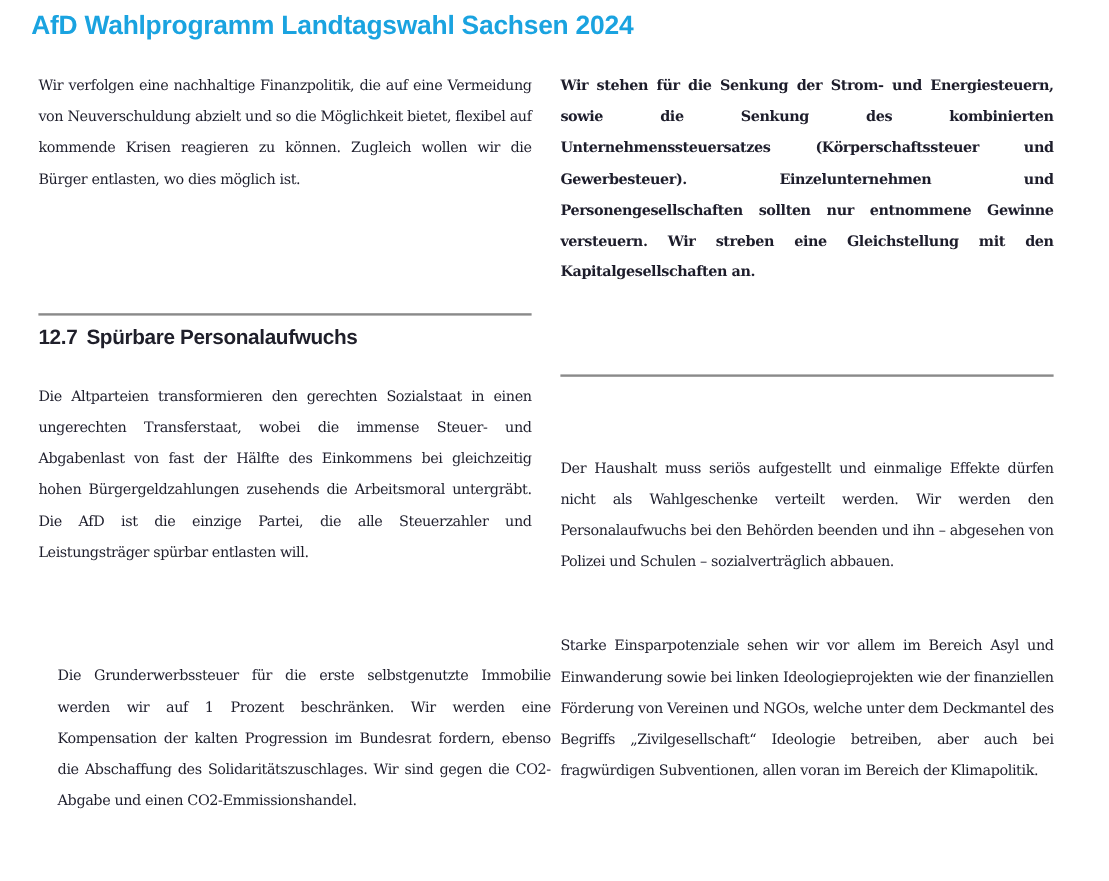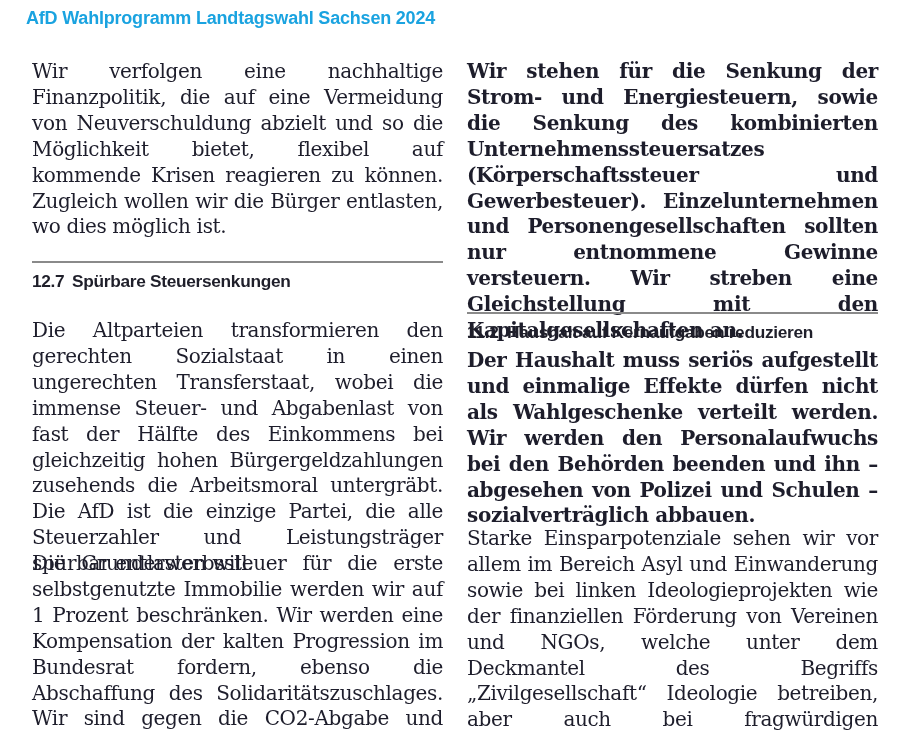--- a/index.html
+++ b/index.html
@@ -1,25 +1,25 @@
 <!DOCTYPE html>
 <html><head>
   <meta charset="utf-8">
   <style>
     html, body { margin: 0; padding: 0; background: #ffffff; }
     body { width: 924px; height: 734px; position: relative; overflow: hidden; }
     .header-title {
       position: absolute; left: 26px; top: 8px;
       font-family: "Liberation Sans", sans-serif; font-weight: bold;
-      font-size: 18px; color: #1aa3e0; letter-spacing: -0.2px;
+      font-size: 22px; color: #1aa3e0; letter-spacing: -0.2px;
     }
     p.body {
       margin: 0;
       font-family: "DejaVu Serif", "Liberation Serif", serif;
-      font-size: 20px; line-height: 25.9px; color: #1d1d2b;
+      font-size: 12px; line-height: 25.9px; color: #1d1d2b;
       text-align: justify; text-align-last: left;
       letter-spacing: -0.35px; word-spacing: 0px;
     }
     .serif { font-family: "Liberation Serif", serif; font-size: 17.6px; letter-spacing: 0.05px; }
     .rule { height: 2px; background: #8a8a8a; width: 411px; }
     .section-heading {
       font-family: "Liberation Sans", sans-serif; font-weight: bold;
       font-size: 17.3px; color: #1f1f2a; margin-top: 8px; letter-spacing: -0.3px;
     }
     .section-heading .num { display: inline-block; width: 40px; }
@@ -28,30 +28,27 @@
 </head>
 <body>
 
 <div class="header-title">AfD Wahlprogramm Landtagswahl Sachsen 2024</div>
 
 <p class="body serif abs" style="left:32px; top:59px; width:411px;">Wir verfolgen eine nachhaltige Finanzpolitik, die auf eine Vermeidung von Neuverschuldung abzielt und so die Möglichkeit bietet, flexibel auf kommende Krisen reagieren zu können. Zugleich wollen wir die Bürger entlasten, wo dies möglich ist.</p>
 
 <div class="abs" style="left:32px; top:261px;">
   <div class="rule"></div>
   <div class="section-heading">
-    <span class="num">12.7</span><span>Spürbare Steuersenkungen</span>
+    <span class="num">12.7</span><span>Spürbare Personalaufwuchs</span>
   </div>
 </div>
 
 <p class="body serif abs" style="left:32px; top:318px; width:411px;">Die Altparteien transformieren den gerechten Sozialstaat in einen ungerechten Transferstaat, wobei die immense Steuer- und Abgabenlast von fast der Hälfte des Einkommens bei gleichzeitig hohen Bürgergeldzahlungen zusehends die Arbeitsmoral untergräbt. Die AfD ist die einzige Partei, die alle Steuerzahler und Leistungsträger spürbar entlasten will.</p>
-<p class="body serif abs" style="left:32px; top:551px; width:411px;">Die Grunderwerbssteuer für die erste selbstgenutzte Immobilie werden wir auf 1 Prozent beschränken. Wir werden eine Kompensation der kalten Progression im Bundesrat fordern, ebenso die Abschaffung des Solidaritätszuschlages. Wir sind gegen die CO2-Abgabe und einen CO2-Emmissionshandel.</p>
+<p class="body serif abs" style="left:48px; top:551px; width:411px;">Die Grunderwerbssteuer für die erste selbstgenutzte Immobilie werden wir auf 1 Prozent beschränken. Wir werden eine Kompensation der kalten Progression im Bundesrat fordern, ebenso die Abschaffung des Solidaritätszuschlages. Wir sind gegen die CO2-Abgabe und einen CO2-Emmissionshandel.</p>
 
 <p class="body serif abs" style="left:467px; top:59px; width:411px;font-weight:bold;">Wir stehen für die Senkung der Strom- und Energiesteuern, sowie die Senkung des kombinierten Unternehmenssteuersatzes (Körperschaftssteuer und Gewerbesteuer). Einzelunternehmen und Personengesellschaften sollten nur entnommene Gewinne versteuern. Wir streben eine Gleichstellung mit den Kapitalgesellschaften an.</p>
 
 <div class="abs" style="left:467px; top:312px;">
   <div class="rule"></div>
-  <div class="section-heading">
-    <span class="num">11.2</span><span>Haushalt auf Kernaufgaben reduzieren</span>
-  </div>
 </div>
 
-<p class="body serif abs" style="left:467px; top:348px; width:411px;font-weight:bold;">Der Haushalt muss seriös aufgestellt und einmalige Effekte dürfen nicht als Wahlgeschenke verteilt werden. Wir werden den Personalaufwuchs bei den Behörden beenden und ihn – abgesehen von Polizei und Schulen – sozialverträglich abbauen.</p>
+<p class="body serif abs" style="left:467px; top:378px; width:411px;">Der Haushalt muss seriös aufgestellt und einmalige Effekte dürfen nicht als Wahlgeschenke verteilt werden. Wir werden den Personalaufwuchs bei den Behörden beenden und ihn – abgesehen von Polizei und Schulen – sozialverträglich abbauen.</p>
 <p class="body serif abs" style="left:467px; top:526px; width:411px;">Starke Einsparpotenziale sehen wir vor allem im Bereich Asyl und Einwanderung sowie bei linken Ideologieprojekten wie der finanziellen Förderung von Vereinen und NGOs, welche unter dem Deckmantel des Begriffs „Zivilgesellschaft“ Ideologie betreiben, aber auch bei fragwürdigen Subventionen, allen voran im Bereich der Klimapolitik.</p>
 
 </body></html>

